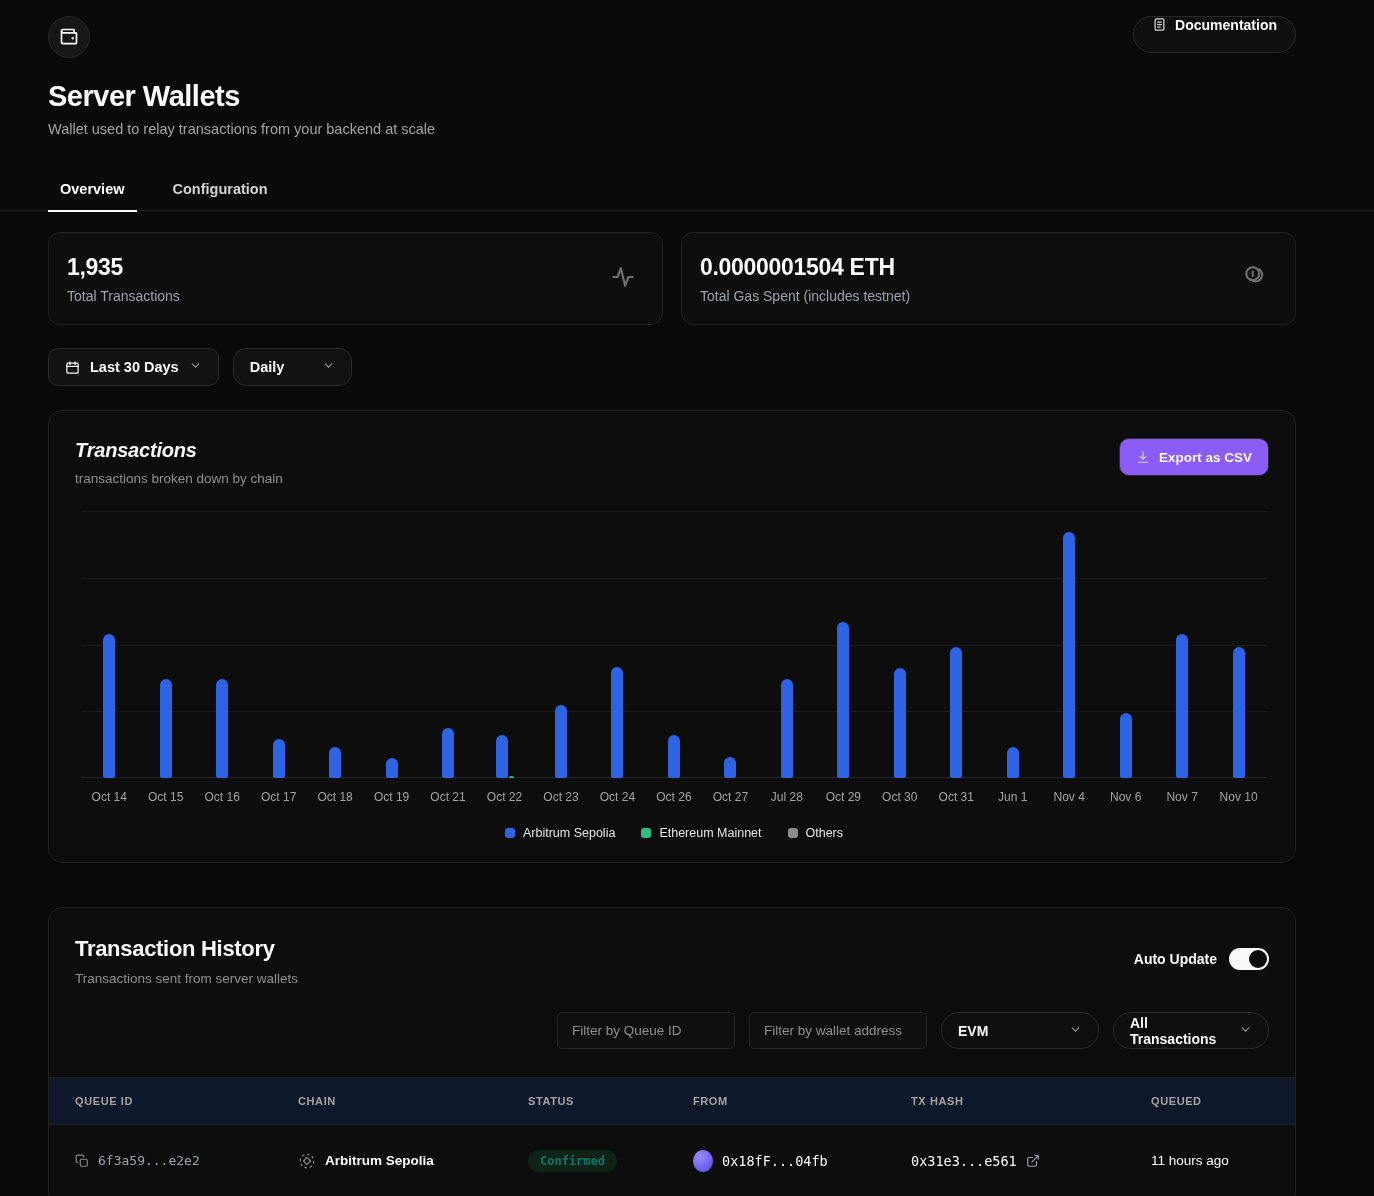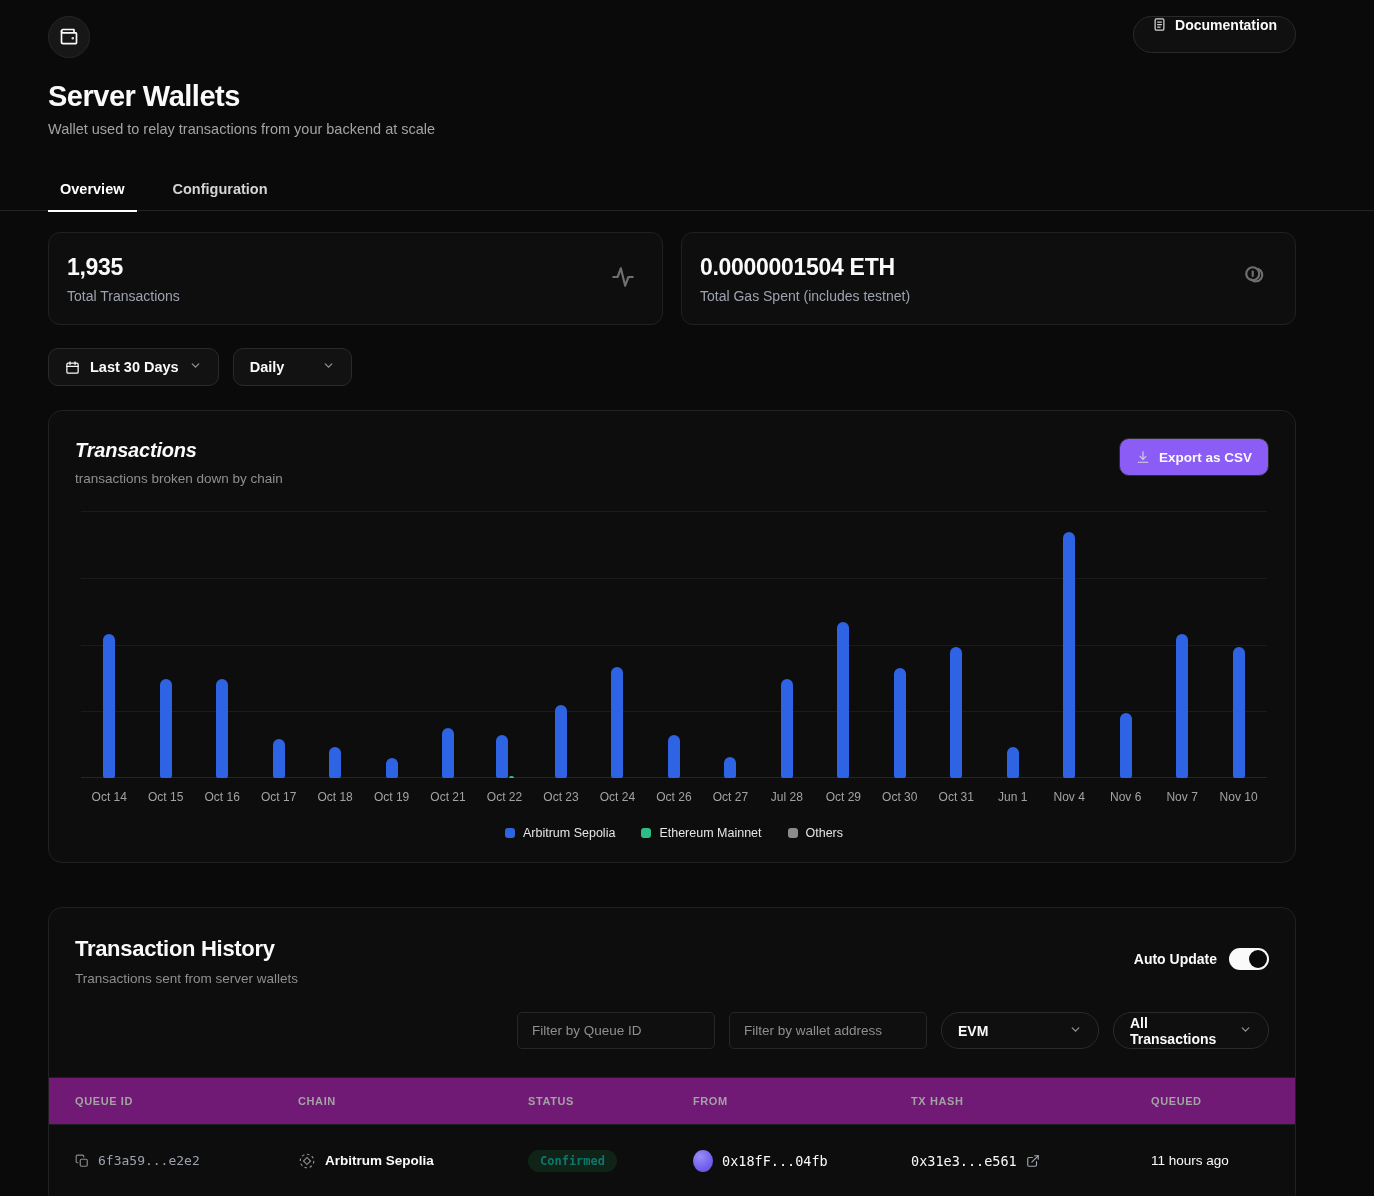--- a/index.html
+++ b/index.html
@@ -66,33 +66,33 @@
   .history-card { margin-top:44px; padding-top:28px; height:300px; position:relative; overflow:hidden; }
   .history-head { padding:0 26px; display:flex; justify-content:space-between; align-items:flex-start; }
   .history-title { font-size:22px; font-weight:700; letter-spacing:-0.3px; }
   .history-sub { font-size:13.5px; color:#8f8f8f; margin-top:9px; }
   .auto-update { display:flex; align-items:center; gap:12px; margin-top:12px; }
   .auto-update-label { font-size:14px; font-weight:700; color:#fafafa; }
   .toggle { width:40px; height:22px; border-radius:11px; background:#fafafa; position:relative; cursor:pointer; }
   .toggle-knob { position:absolute; top:2px; right:2px; width:18px; height:18px; border-radius:50%; background:#0a0a0a; }
 
   .history-filters { display:flex; justify-content:flex-end; gap:14px; padding:0 26px; margin-top:26px; }
-  .filter-input { width:198px; height:37px; background:#0f0f0f; border:1px solid #262626; border-radius:5px;
+  .filter-input { width:178px; height:37px; background:#0f0f0f; border:1px solid #262626; border-radius:5px;
     color:#fafafa; font-size:13.5px; padding:0 14px; outline:none; }
   .filter-input::placeholder { color:#8f8f8f; }
   .filter-select { display:flex; align-items:center; justify-content:space-between; height:37px; padding:0 16px;
     border-radius:18px; background:#0f0f0f; border:1px solid #2a2a2a; font-size:14px; font-weight:700;
     color:#fafafa; cursor:pointer; }
   .filter-select .chev { color:#8f8f8f; margin-left:14px; }
   .sel-evm { width:158px; }
   .sel-tx { width:156px; }
 
   .table { margin-top:28px; }
   .t-head { display:grid; grid-template-columns:223px 230px 165px 218px 240px auto; align-items:center;
-    height:48px; padding-left:26px; background:#701a75; border-top:1px solid #1f1f1f; border-bottom:1px solid #1f1f1f; }
+    height:48px; padding-left:26px; background:#0f172a; border-top:1px solid #1f1f1f; border-bottom:1px solid #1f1f1f; }
   .t-col { font-size:11px; font-weight:700; letter-spacing:0.6px; color:#a3a3a3; }
   .t-row { display:grid; grid-template-columns:223px 230px 165px 218px 240px auto; align-items:center;
     height:72px; padding-left:26px; border-bottom:1px solid #1f1f1f; }
   .cell { display:flex; align-items:center; gap:9px; font-size:13.5px; }
   .mono { font-family:"DejaVu Sans Mono", monospace; }
   .queue-id { color:#9ca3af; font-size:13px; }
   .chain-name { font-weight:600; }
   .badge-confirmed { display:inline-block; padding:4px 12px; border-radius:12px; background:rgba(34,197,94,0.12);
     color:#0f766e; font-size:12px; font-weight:700; font-family:"DejaVu Sans Mono", monospace; }
   .avatar { width:20px; height:22px; border-radius:50%; background:radial-gradient(circle at 35% 30%, #9a8cf8, #6a5ae8 70%); }
@@ -170,21 +170,21 @@
             <line x1="3" y1="10" x2="21" y2="10"></line>
         </svg>
       </span>
       <span>Last 30 Days</span>
       <span class="chev">
         <svg width="13" height="13" viewBox="0 0 24 24" fill="none" stroke="currentColor" stroke-width="2.4" stroke-linecap="round">
             <path d="M6 9l6 6 6-6"></path>
           </svg>
       </span>
     </button>
-    <button class="range-btn" style="min-width:119px; justify-content:space-between;">
+    <button class="range-btn" style="min-width:119px; justify-content:space-between;border-radius:13px;">
       <span>Daily</span>
       <span class="chev">
         <svg width="13" height="13" viewBox="0 0 24 24" fill="none" stroke="currentColor" stroke-width="2.4" stroke-linecap="round">
             <path d="M6 9l6 6 6-6"></path>
           </svg>
       </span>
     </button>
   </div>
 
   <div class="card chart-card">

